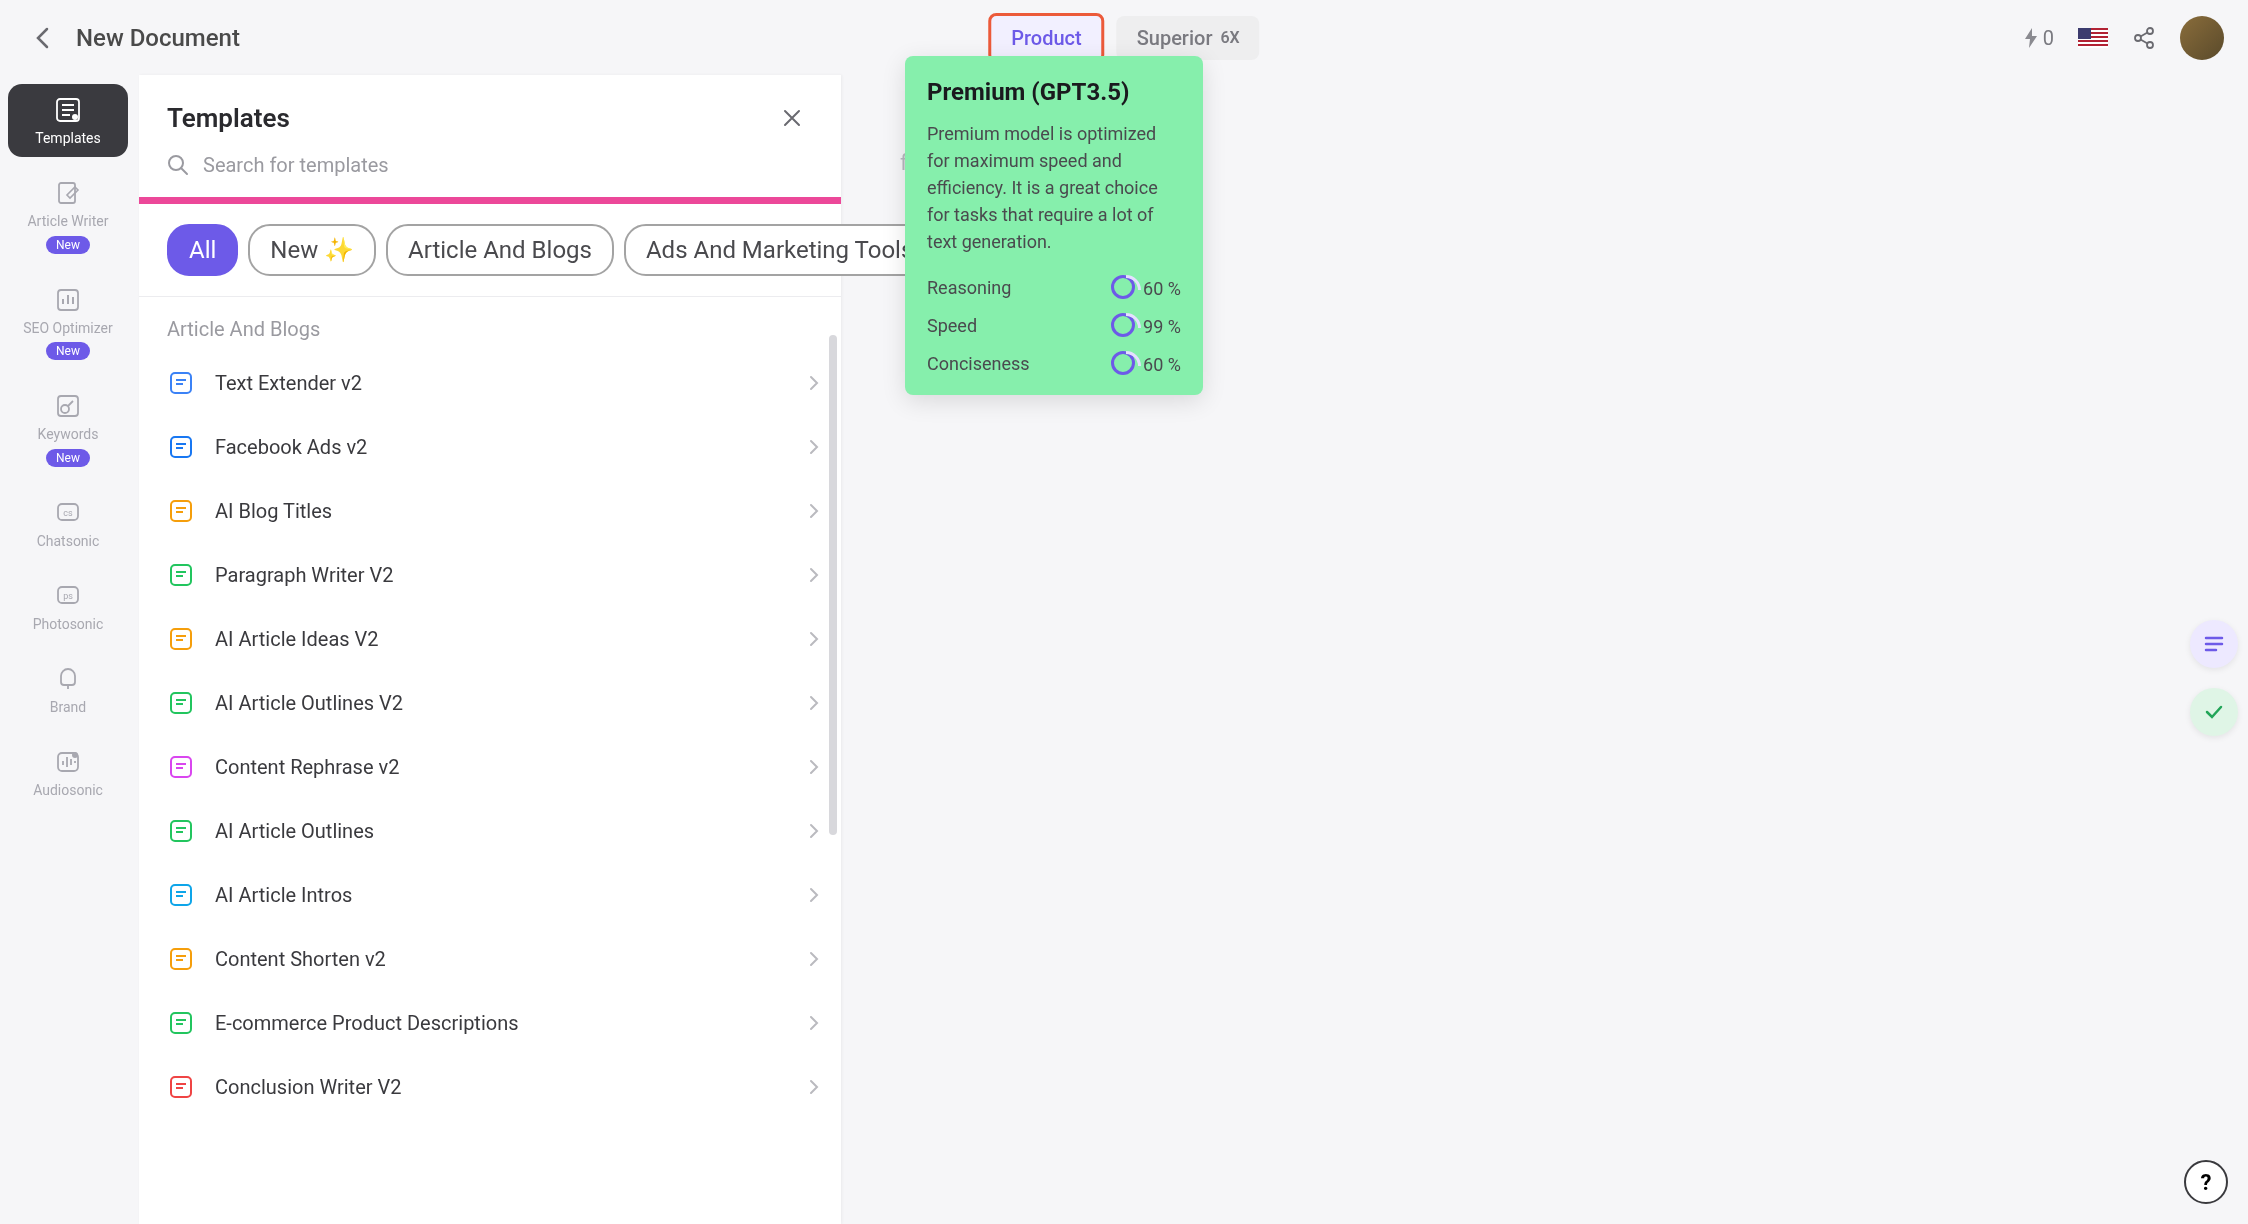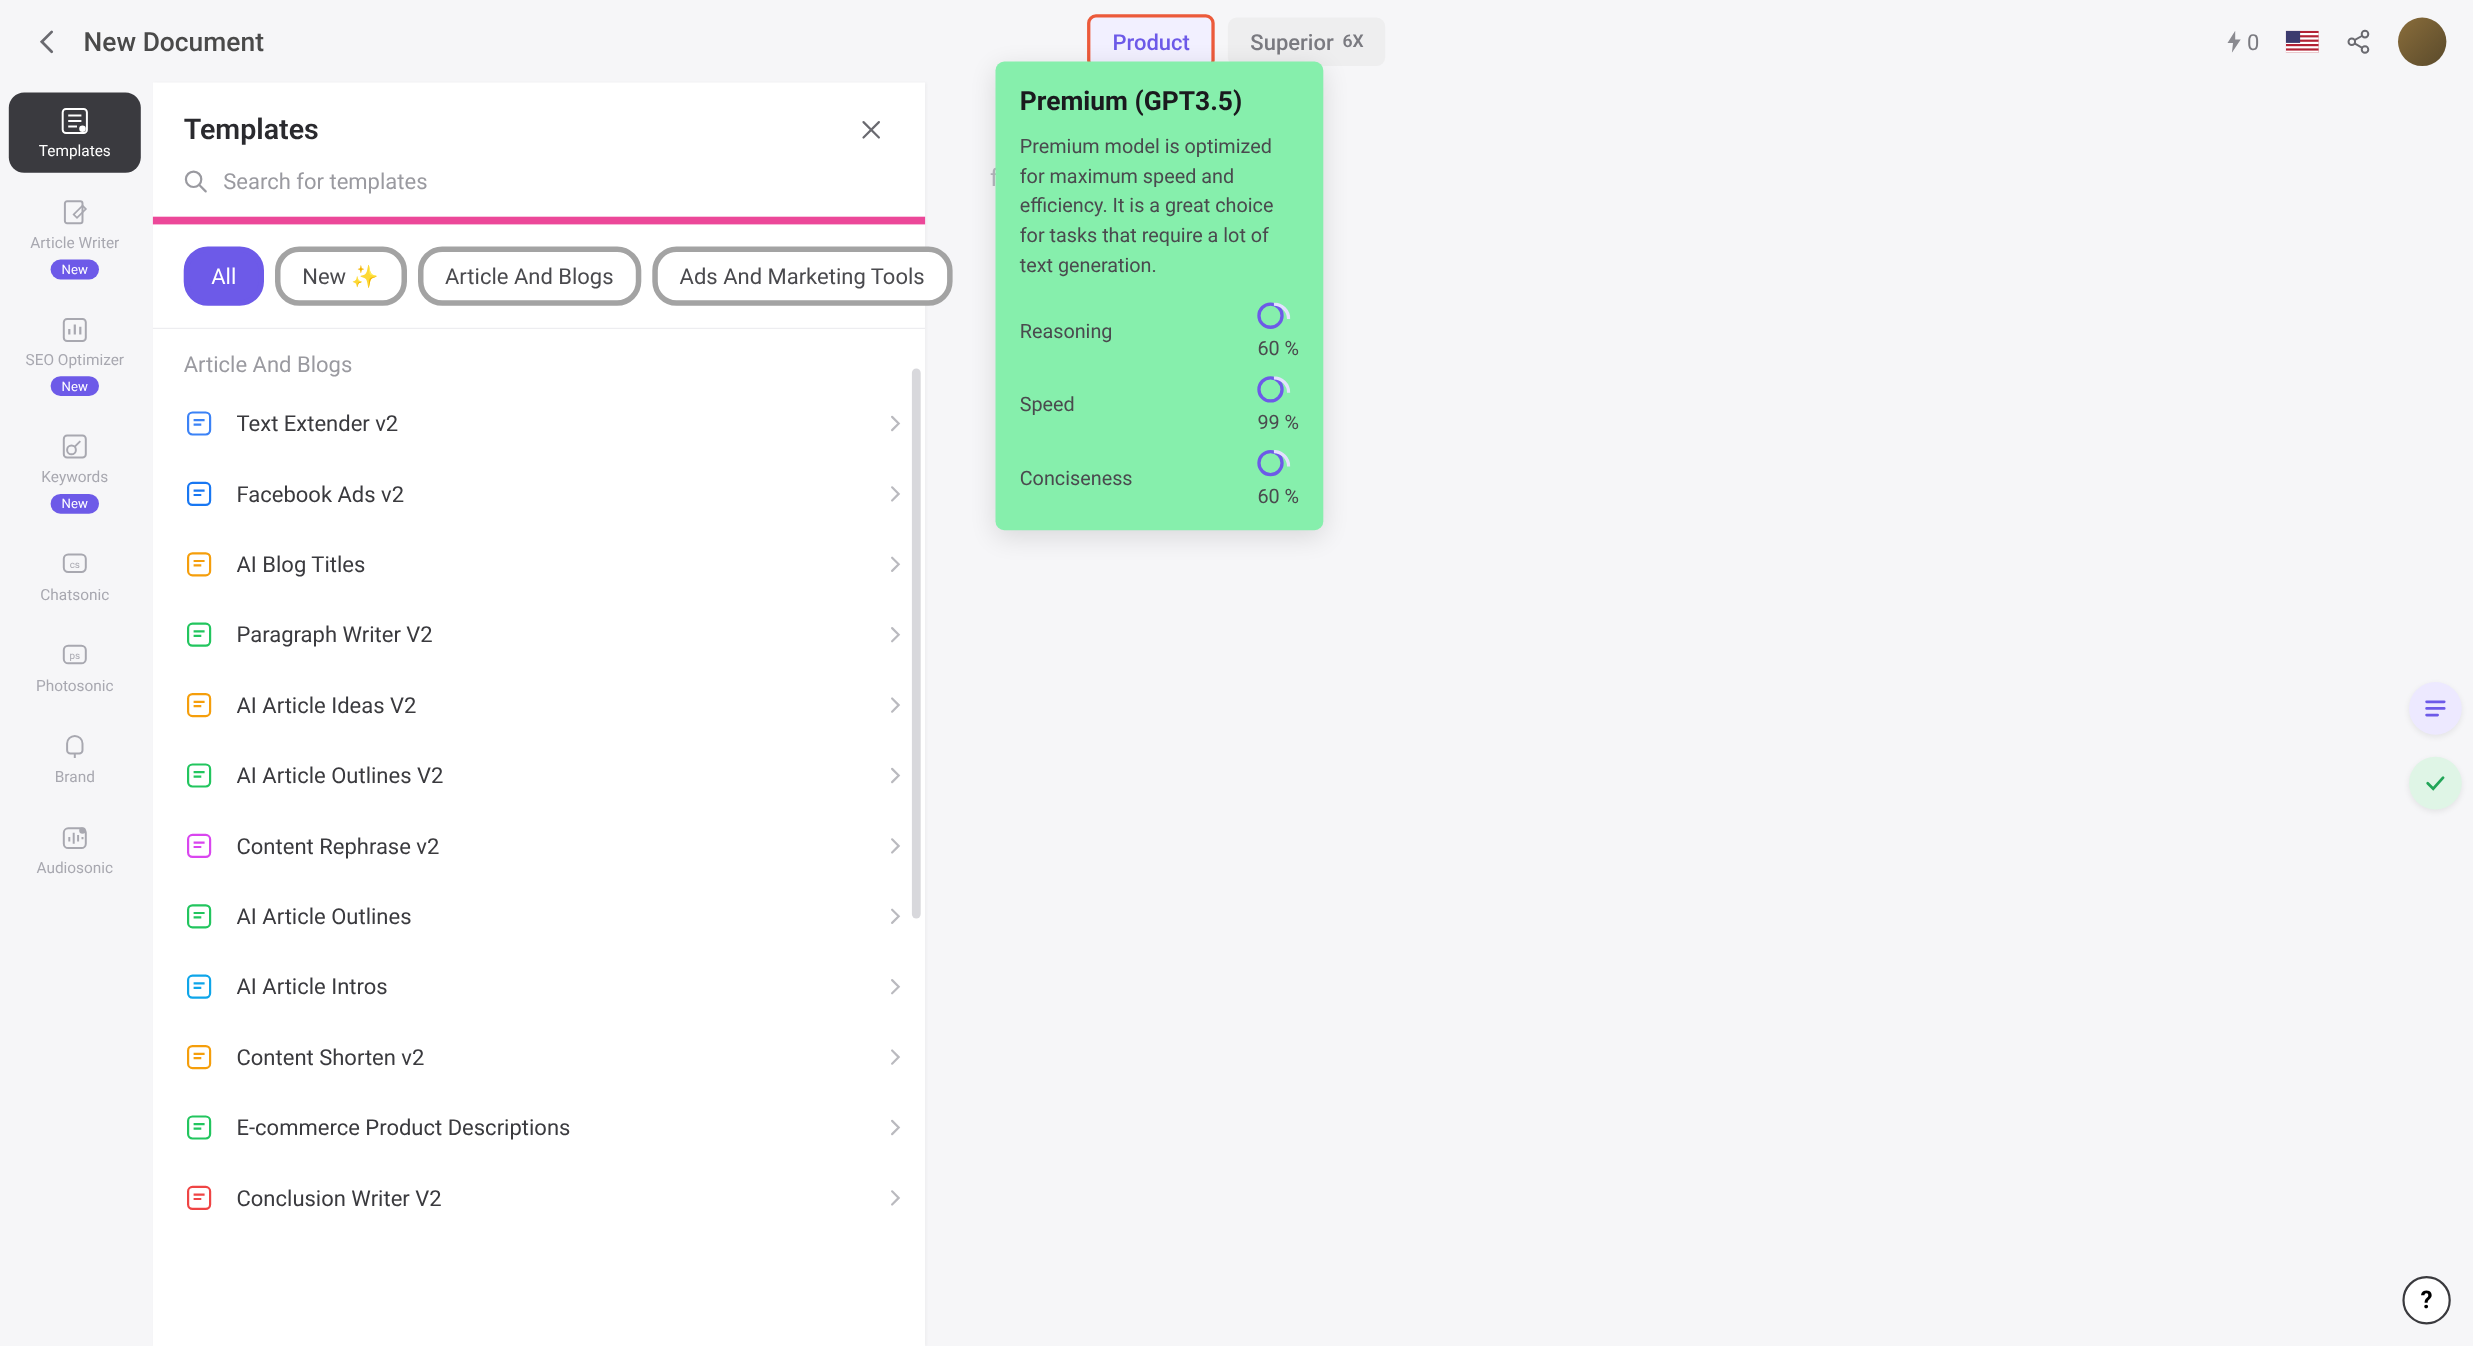--- a/index.html
+++ b/index.html
@@ -31,40 +31,40 @@
 .templates-panel { position: absolute; left: 139px; top: 75px; width: 702px; height: 1149px; background: #fff; border-radius: 0; box-shadow: 1px 0 3px rgba(0,0,0,0.05); display: flex; flex-direction: column; }
 .panel-header { padding: 28px 28px 20px; display: flex; justify-content: space-between; align-items: center; }
 .panel-title { font-size: 26px; font-weight: 600; color: #2a2a2e; }
 .close-x { font-size: 24px; color: #6a6a70; cursor: pointer; width: 30px; text-align: center; }
 .search-row { padding: 0 28px 20px; border-bottom: 7px solid #ec4899; }
 .search-wrap { display: flex; align-items: center; gap: 14px; }
 .search-icon-s { color: #9a9aa0; }
 .search-input { border: none; outline: none; font-size: 20px; color: #4a4a4e; flex: 1; background: transparent; }
 .search-input::placeholder { color: #9a9aa0; }
 .filter-row { padding: 20px 28px; display: flex; gap: 10px; border-bottom: 1px solid #ececef; }
-.chip { padding: 10px 20px; border-radius: 22px; font-size: 20px; border: 5px solid #a3a3a3; background: #fff; color: #4a4a4e; cursor: pointer; white-space: nowrap; }
+.chip { padding: 10px 20px; border-radius: 22px; font-size: 24px; border: 2px solid #a3a3a3; background: #fff; color: #4a4a4e; cursor: pointer; white-space: nowrap; }
 .chip.active { background: #6d5ae8; color: #fff; border-color: #6d5ae8; }
 .section-label { padding: 20px 28px 10px; font-size: 20px; color: #9a9aa0; }
 .tmpl-list { flex: 1; overflow-y: auto; padding: 0 10px 0 16px; }
 .tmpl-item { display: flex; align-items: center; padding: 18px 12px; cursor: pointer; border-radius: 8px; }
 .tmpl-icon { width: 28px; height: 28px; margin-right: 20px; border-radius: 4px; display: flex; align-items: center; justify-content: center; font-size: 18px; }
 .tmpl-name { flex: 1; font-size: 20px; color: #3a3a3e; }
 .chev { color: #bababf; }
 .scrollbar-mock { position: absolute; right: 4px; top: 260px; width: 8px; height: 500px; background: #d8d8dc; border-radius: 4px; }
 
 
 .editor-area { position: absolute; left: 900px; top: 150px; right: 40px; }
 .editor-placeholder { font-size: 22px; color: #b8b8bf; }
 
 
 .popover { position: absolute; left: 905px; top: 56px; width: 298px; background: #86efac; border-radius: 8px; box-shadow: 0 6px 24px rgba(0,0,0,0.12); padding: 22px 22px 20px; }
 .pop-title { font-size: 24px; font-weight: 700; color: #1a1a1e; margin-bottom: 14px; }
 .pop-desc { font-size: 18px; color: #4a4a4e; line-height: 1.5; margin-bottom: 20px; }
 .metric-row { display: flex; justify-content: space-between; align-items: center; margin-bottom: 14px; font-size: 18px; color: #4a4a4e; }
-.metric-val { display: flex; align-items: flex-start; gap: 8px; flex-direction: column; }
+.metric-val { display: flex; align-items: flex-end; gap: 8px; }
 .ring { width: 24px; height: 24px; border-radius: 50%; border: 3px solid #6d5ae8; display: inline-block; position: relative; }
 .ring::after { content: ''; position: absolute; left: -3px; top: -3px; width: 24px; height: 24px; border-radius: 50%; border: 3px solid #e4e0ff; clip-path: polygon(50% 50%, 50% 0, 100% 0, 100% 50%); }
 
 
 .float-right { position: absolute; right: 10px; top: 620px; display: flex; flex-direction: column; gap: 20px; }
 .float-btn { width: 48px; height: 48px; border-radius: 24px; background: #ede9ff; display: flex; align-items: center; justify-content: center; box-shadow: 0 2px 6px rgba(0,0,0,0.08); cursor: pointer; }
 .float-btn.green { background: #dff5e6; }
 
 
 .help-btn { position: absolute; right: 20px; bottom: 20px; width: 44px; height: 44px; border-radius: 50%; background: #fff; border: 2px solid #3a3a3e; display: flex; align-items: center; justify-content: center; font-size: 22px; font-weight: 700; cursor: pointer; }

